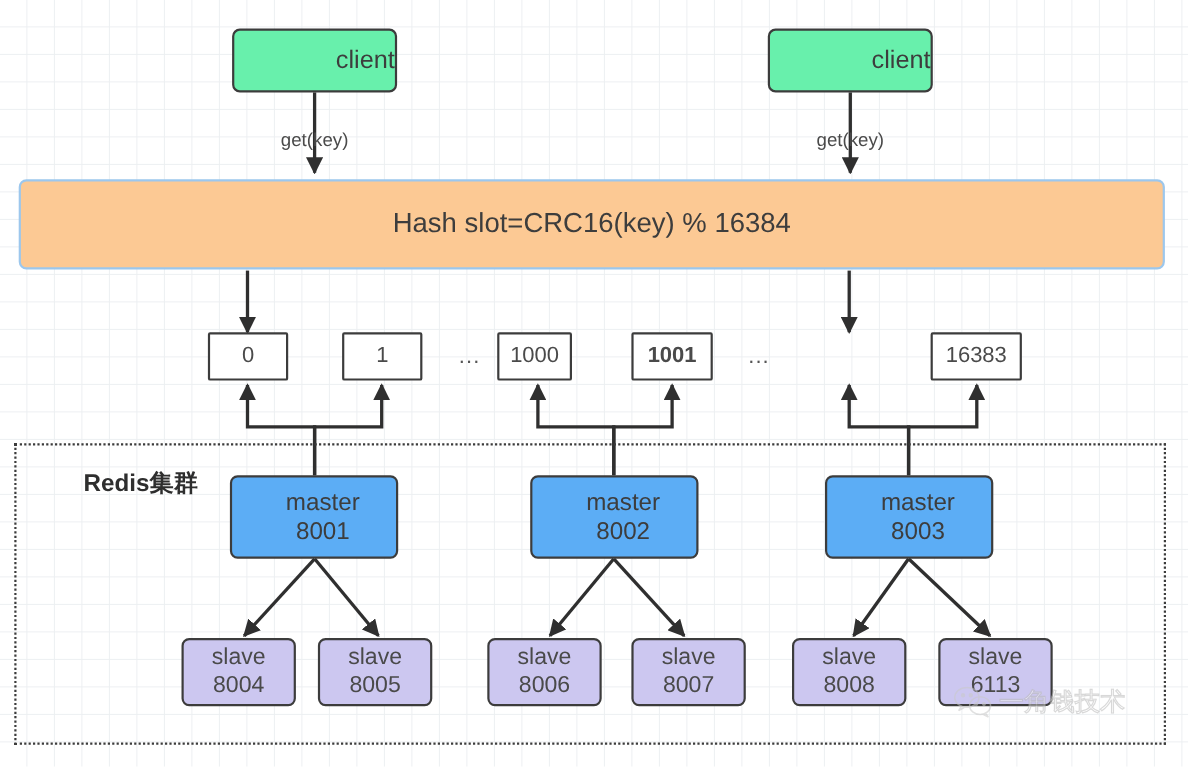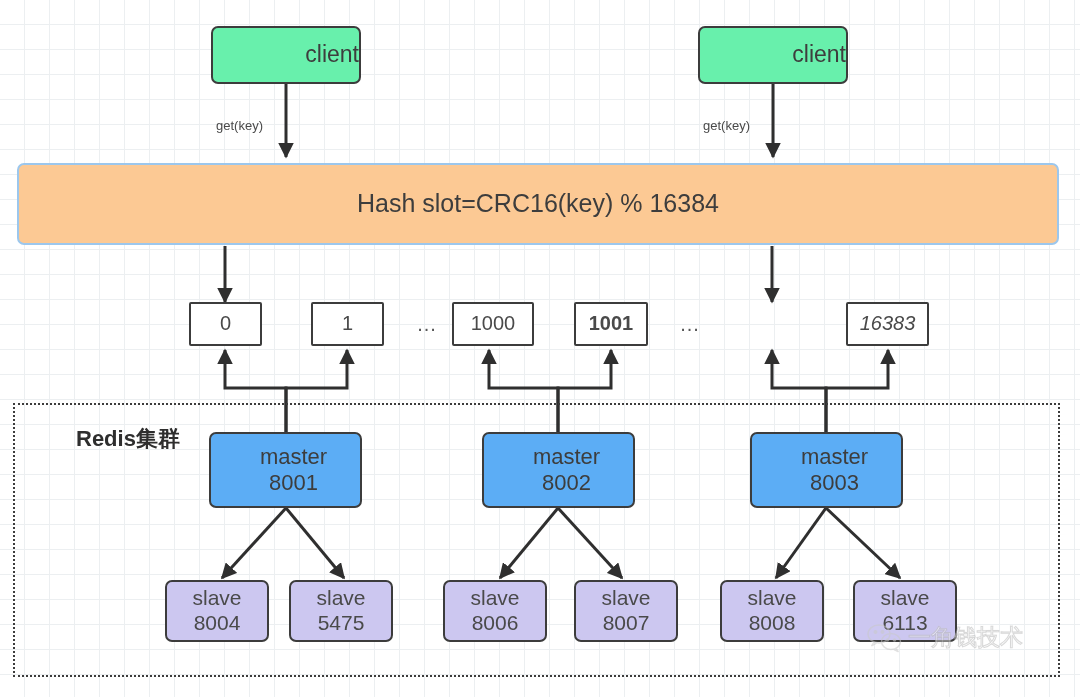--- a/index.html
+++ b/index.html
@@ -109,24 +109,24 @@
   .slave {
     background: #CCC7F0;
     border: 2.5px solid #3c3c3c;
     border-radius: 7px;
     font-size: 21px;
     color: #4a4a4a;
   }
 
   .edge-label {
     position: absolute;
-    font-size: 13px;
+    font-size: 17px;
     color: #4a4a4a;
     white-space: nowrap;
-    text-align: left;
+    text-align: center;
   }
 
   
   .watermark {
     position: absolute;
     display: flex;
     align-items: center;
     gap: 6px;
     opacity: 0.55;
     pointer-events: none;
@@ -199,27 +199,27 @@
   <div class="node hashbar" style="left:17px; top:163px; width:1042px; height:82px;">
     <span>Hash slot=CRC16(key) % 16384</span>
   </div>
 
   <div class="node slot" style="left:189px; top:302px; width:73px; height:44px;">
     <span>0</span>
   </div>
   <div class="node slot" style="left:311px; top:302px; width:73px; height:44px;">
     <span>1</span>
   </div>
-  <div class="node slot" style="left:452px; top:302px; width:82px; height:44px;">
+  <div class="node slot" style="left:452px; top:302px; width:68px; height:44px;">
     <span>1000</span>
   </div>
   <div class="node slot" style="left:574px; top:302px; width:74px; height:44px;font-weight:bold;">
     <span>1001</span>
   </div>
-  <div class="node slot" style="left:846px; top:302px; width:83px; height:44px;font-style:italic;">
+  <div class="node slot" style="left:846px; top:302px; width:83px; height:44px;">
     <span>16383</span>
   </div>
 
   <div class="ellipsis" style="left:405px; top:302px; width:44px; height:44px;">
     <span>...</span>
   </div>
   <div class="ellipsis" style="left:668px; top:302px; width:44px; height:44px;">
     <span>...</span>
   </div>
 
@@ -240,21 +240,21 @@
     <span>master</span>
     <span>8003</span>
   </div>
 
   <div class="node slave" style="left:165px; top:580px; width:104px; height:62px;">
     <span>slave</span>
     <span>8004</span>
   </div>
   <div class="node slave" style="left:289px; top:580px; width:104px; height:62px;">
     <span>slave</span>
-    <span>5475</span>
+    <span>8005</span>
   </div>
   <div class="node slave" style="left:443px; top:580px; width:104px; height:62px;">
     <span>slave</span>
     <span>8006</span>
   </div>
   <div class="node slave" style="left:574px; top:580px; width:104px; height:62px;">
     <span>slave</span>
     <span>8007</span>
   </div>
   <div class="node slave" style="left:720px; top:580px; width:104px; height:62px;">

